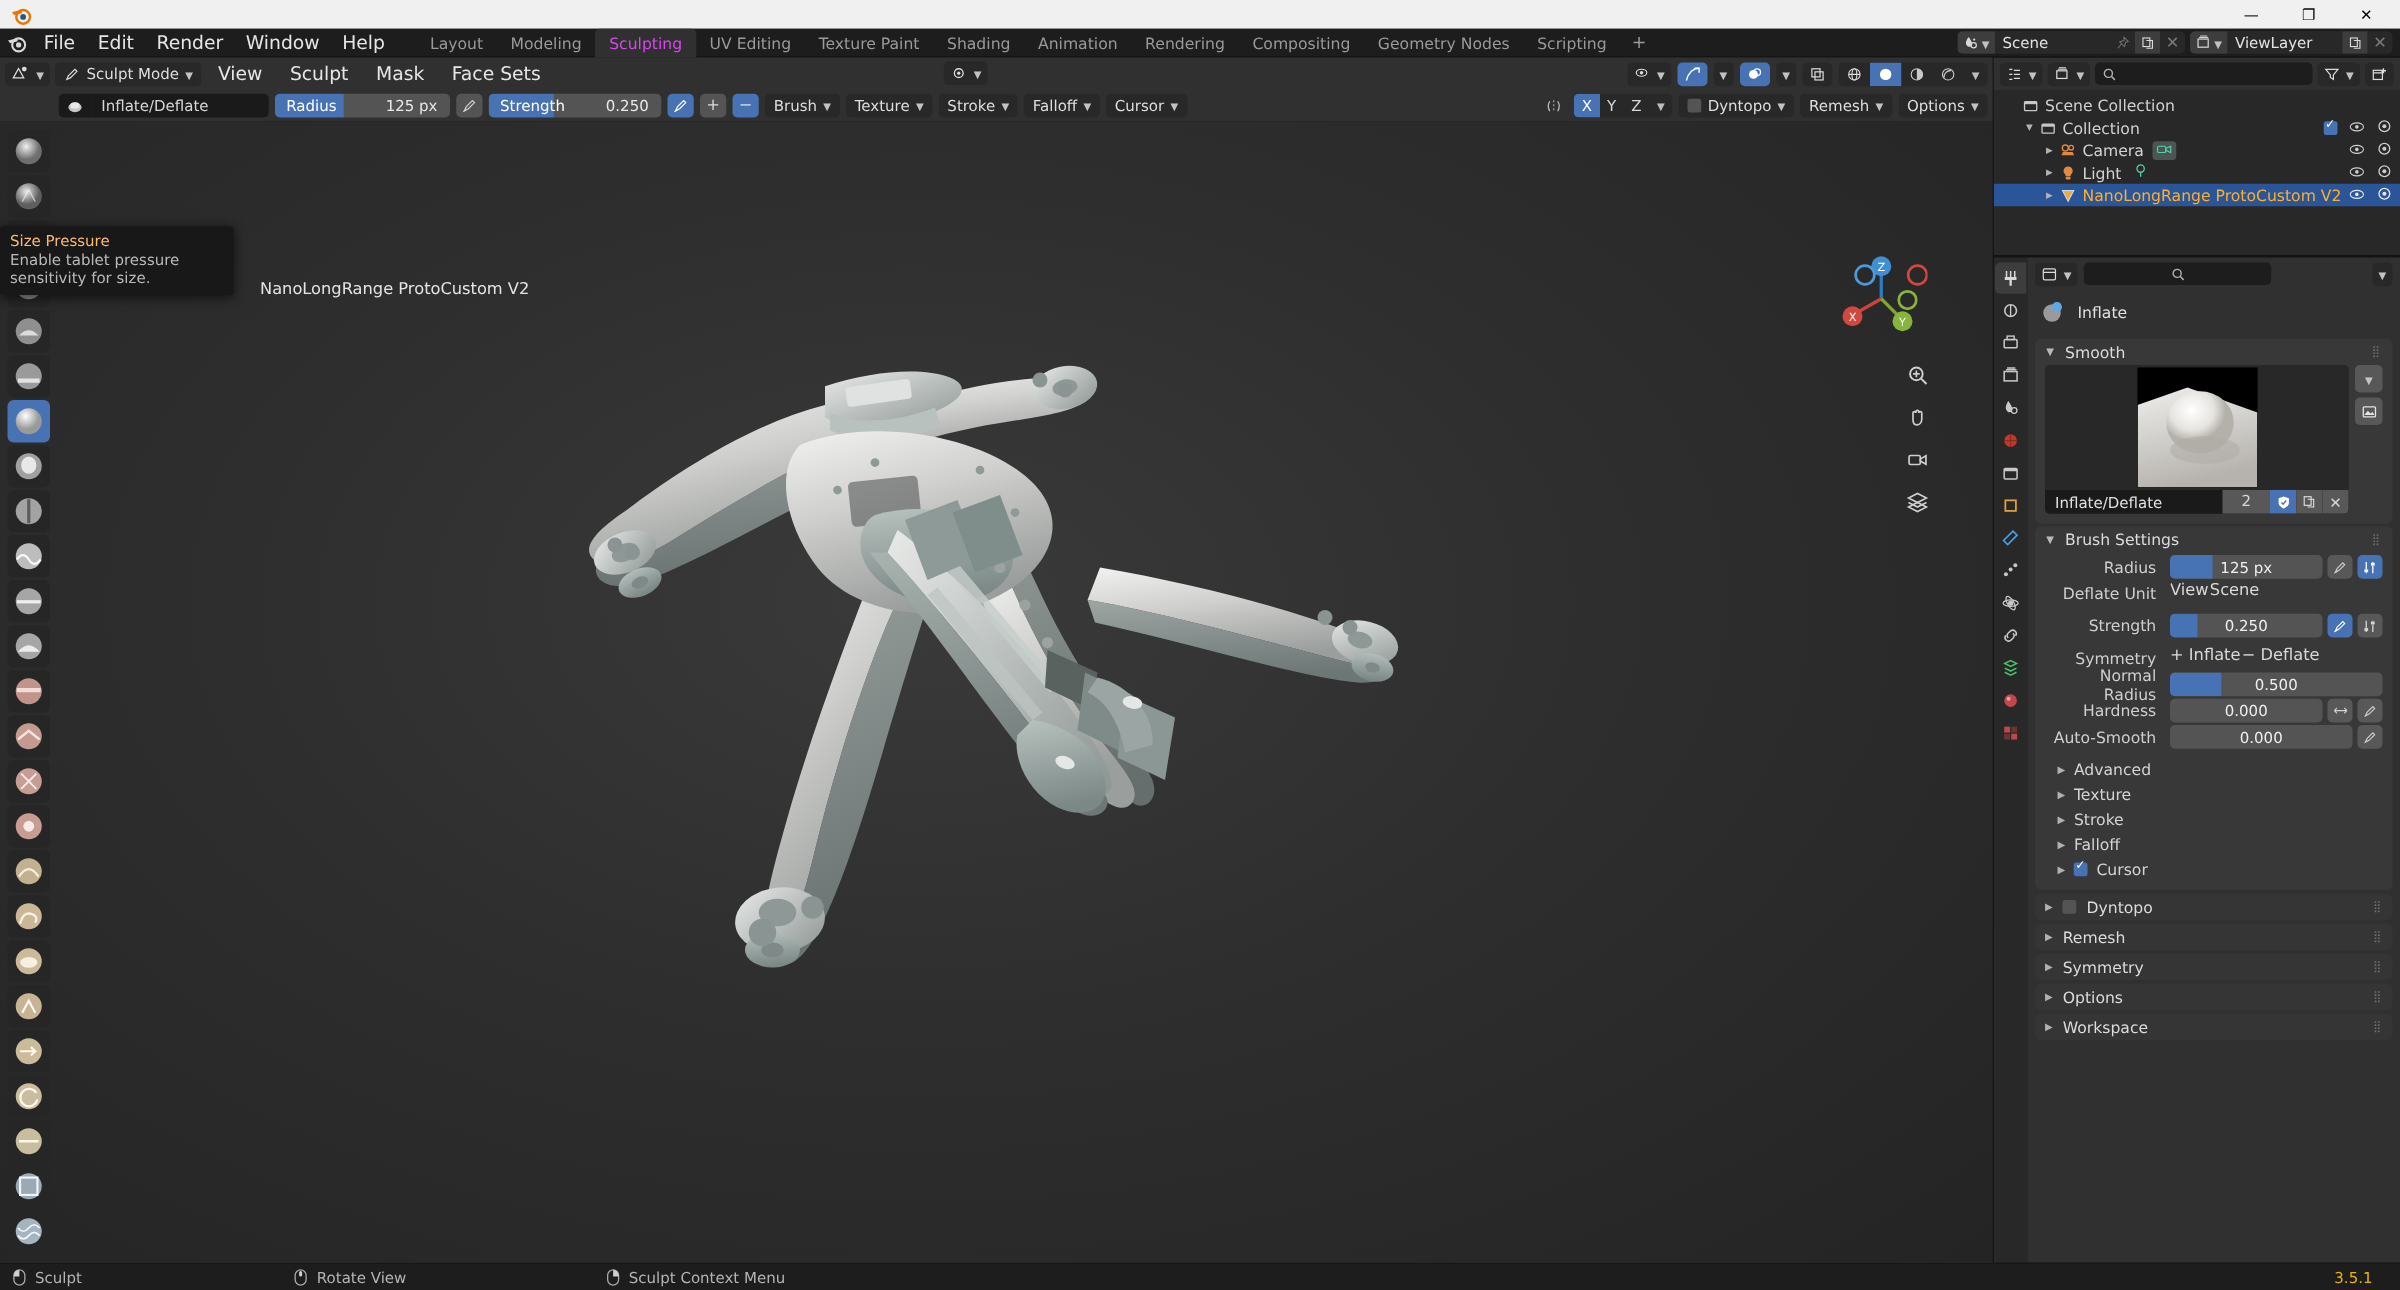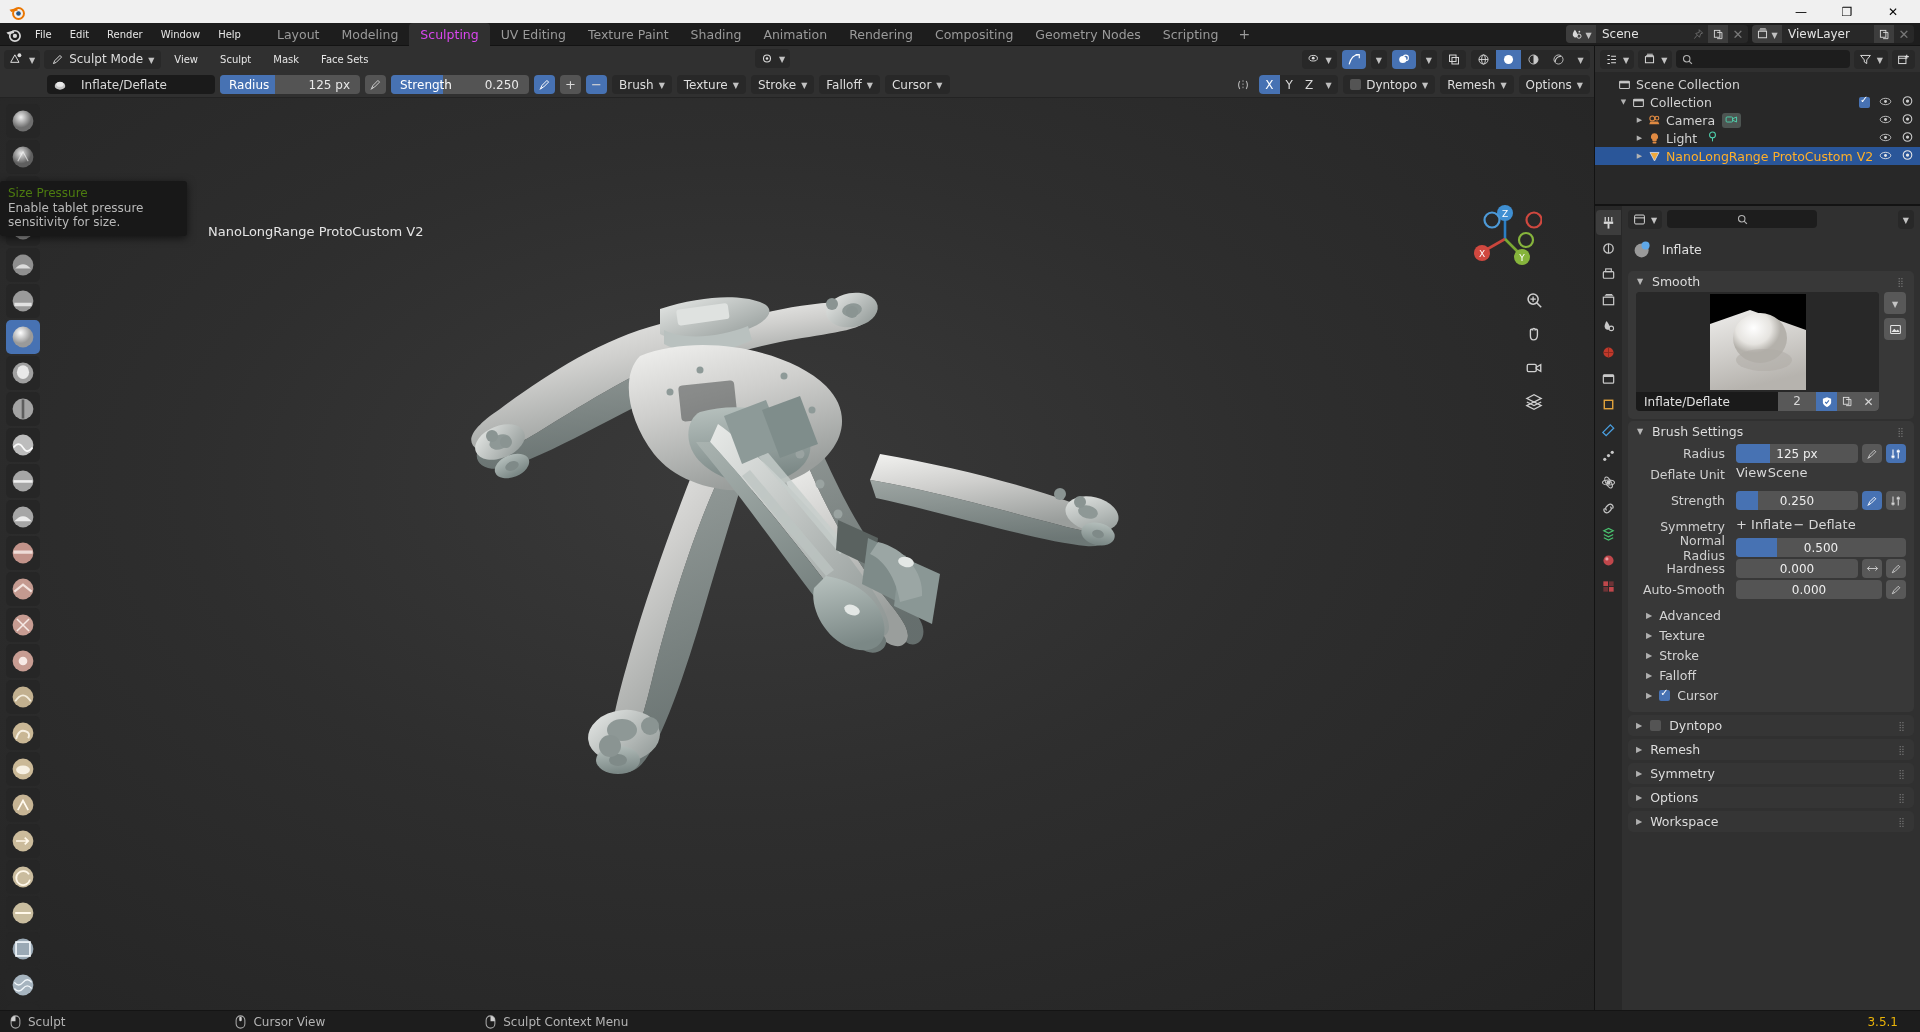--- a/index.html
+++ b/index.html
@@ -13,21 +13,21 @@
   #titlebar .bl-logo{ width:18px;height:18px;margin:0 6px 0 4px; flex:0 0 auto;}
   #titlebar .ttext{ white-space:nowrap; overflow:hidden; }
   #titlebar .wbtns{ margin-left:auto; display:flex; }
   #titlebar .wbtn{ width:46px;height:23px;display:flex;align-items:center;justify-content:center;
      font-size:12px;color:#000;}
 
   
   #topbar{ height:23px; background:#1d1d1d; display:flex; align-items:center; position:relative;
      border-bottom:1px solid #131313;}
   .tb-logo{ width:26px; display:flex; align-items:center; justify-content:center; }
-  .menu-item{ padding:0 9px; height:23px; line-height:23px; font-size:10px; color:#e6e6e6;
+  .menu-item{ padding:0 9px; height:23px; line-height:23px; font-size:15px; color:#e6e6e6;
      cursor:default; border-radius:3px;}
   .ws-tabs{ display:flex; align-items:flex-end; height:23px; margin-left:16px; }
   .ws-tab{ padding:0 11px; height:23px; line-height:23px; font-size:12.5px; color:#9a9a9a;
      border-radius:4px 4px 0 0; cursor:default;}
   .ws-tab.active{ background:#303030; color:#d946ef; }
   .ws-plus{ padding:0 9px; height:23px;line-height:23px; color:#9a9a9a; font-size:14px;}
   .tb-right{ margin-left:auto; display:flex; align-items:center; gap:4px; padding-right:6px; }
   .id-block{ display:flex; align-items:center; background:#282828; border-radius:4px; height:18px;
      overflow:hidden; }
   .id-icon{ width:30px; height:18px; background:#3d3d3d; display:flex; align-items:center;
@@ -80,21 +80,21 @@
   #toolshelf{ position:absolute; left:6px; top:6px; width:34px;
      display:flex; flex-direction:column; gap:2px; z-index:5;}
   .tool{ width:34px;height:34px;border-radius:5px;background:#262626;
      display:flex;align-items:center;justify-content:center; }
   .tool.sel{ background:#4772b3; }
   .tool .bico{ width:26px;height:26px;border-radius:50%;}
 
   
   #tooltip{ position:absolute; left:0; top:83px; width:187px; background:#181818;
      border-radius:3px; padding:5px 8px 7px 8px; z-index:30; box-shadow:0 2px 9px rgba(0,0,0,.6);}
-  #tooltip .t1{ font-size:12px;color:#4d7c0f; }
+  #tooltip .t1{ font-size:12px;color:#fdba74; }
   #tooltip .t2{ font-size:12px;color:#b9b9b9; margin-top:1px;}
 
   
   #objname{ position:absolute; left:208px; top:126px; font-size:13px; color:#e4e4e4; z-index:10;}
 
   
   #gizmo{ position:absolute; right:52px; top:104px; width:74px;height:74px; z-index:8;}
   #vp-right-icons{ position:absolute; right:48px; top:190px; display:flex; flex-direction:column;
     gap:10px; align-items:center; z-index:8;}
   .vicon{ width:24px;height:24px; display:flex;align-items:center;justify-content:center;
@@ -1296,21 +1296,21 @@
       <rect x="1" y="1" width="10" height="14" rx="5" fill="none" stroke="#a8a8a8" stroke-width="1.2"></rect>
       <path d="M1 7 V6 a5 5 0 0 1 5 -5 V7Z" fill="#cfcfcf"></path>
     </svg>
     <span>Sculpt</span>
   </div>
   <div class="st-item" style="margin-left:110px;">
     <svg width="11" height="14" viewBox="0 0 12 16">
       <rect x="1" y="1" width="10" height="14" rx="5" fill="none" stroke="#a8a8a8" stroke-width="1.2"></rect>
       <rect x="4.6" y="2" width="2.8" height="5" rx="1.4" fill="#cfcfcf"></rect>
     </svg>
-    <span>Cursor View</span>
+    <span>Rotate View</span>
   </div>
   <div class="st-item" style="margin-left:100px;">
     <svg width="11" height="14" viewBox="0 0 12 16">
       <rect x="1" y="1" width="10" height="14" rx="5" fill="none" stroke="#a8a8a8" stroke-width="1.2"></rect>
       <path d="M11 7 V6 a5 5 0 0 0 -5 -5 V7Z" fill="#cfcfcf"></path>
     </svg>
     <span>Sculpt Context Menu</span>
   </div>
   <div class="st-right">3.5.1</div>
 </div>

